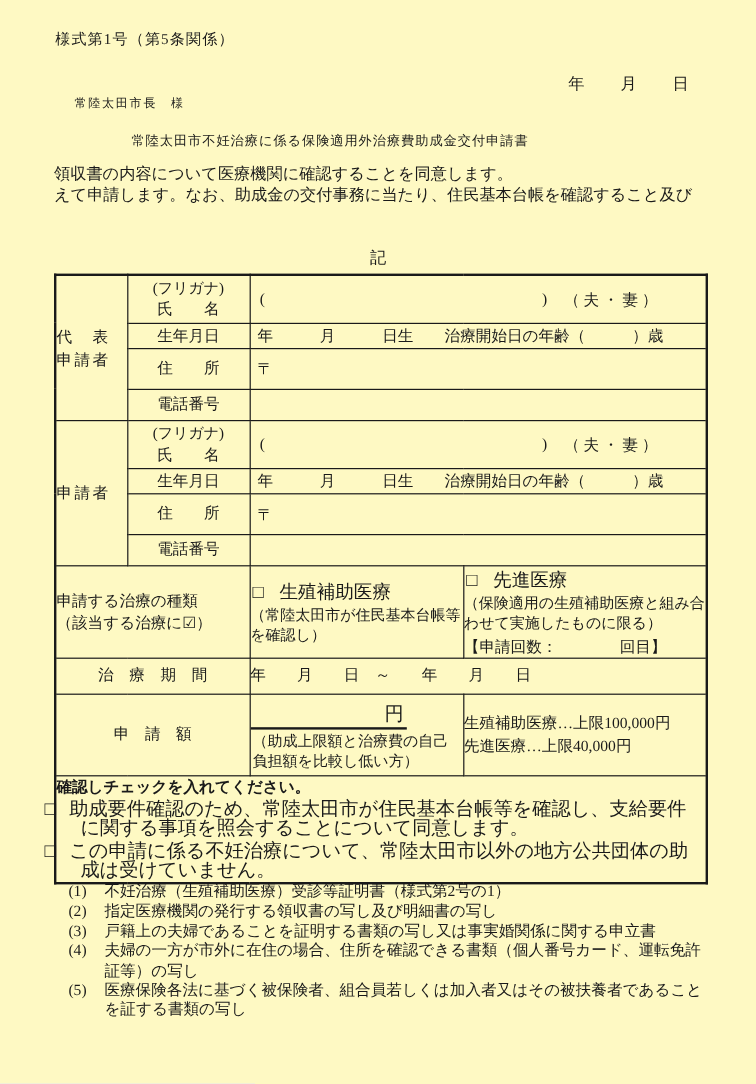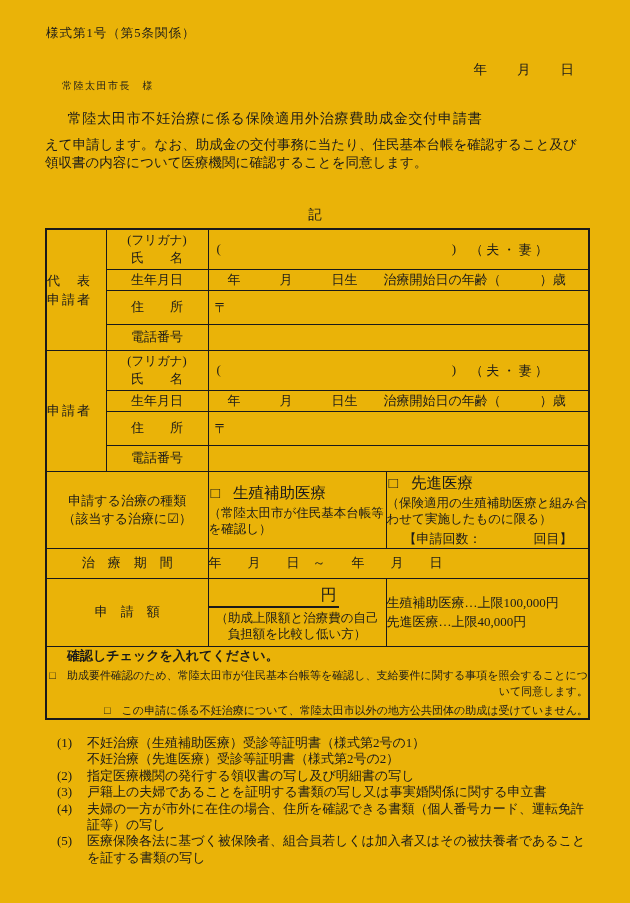--- a/index.html
+++ b/index.html
@@ -1,29 +1,29 @@
 <!DOCTYPE html>
 <html><head>
 <meta charset="utf-8">
 <style>
   html,body{margin:0;padding:0;background:#e8e8e8;}
   .page{
     position:relative;
     width:630px;height:903px;
-    background:#eab308;
+    background:#fef9c3;
     color:#1a1a1a;
     font-family:"Liberation Serif","DejaVu Serif",serif;
     font-size:13px;
     overflow:hidden;
     margin:0 auto;
   }
   .form-number{position:absolute;left:46px;top:25px;font-size:12.5px;letter-spacing:1px;}
   .date-line{position:absolute;right:55px;top:61px;font-size:13.5px;letter-spacing:1px;}
   .addressee{position:absolute;left:62px;top:79px;font-size:10px;letter-spacing:1.5px;}
-  .doc-title{position:absolute;left:0;top:110px;width:550px;text-align:center;font-size:14px;letter-spacing:0.8px;}
+  .doc-title{position:absolute;left:0;top:110px;width:550px;text-align:center;font-size:11px;letter-spacing:0.8px;}
   .body-text{position:absolute;left:45px;top:136px;width:543px;font-size:13.5px;line-height:17.5px;}
   .ki{position:absolute;left:0;top:206px;width:630px;text-align:center;font-size:13.5px;}
 
   table.main{
     position:absolute;left:45px;top:228px;width:543px;
     border-collapse:collapse;table-layout:fixed;
     border:2px solid #1a1a1a;
   }
   table.main td{border:1px solid #1a1a1a;padding:0;font-size:13px;vertical-align:middle;}
 
@@ -37,60 +37,60 @@
   tr.r-confirm{height:72px;}
 
   .group-label{text-align:left;letter-spacing:2px;line-height:19px;}
   .row-label{text-align:center;line-height:18px;}
   .row-label .furigana{font-size:12.5px;}
 
   .vname{display:flex;align-items:flex-start;padding:2px 40px 0 8px;}
   .vname .close{margin-left:auto;}
   .vname .spouse{margin-left:14px;white-space:nowrap;}
   td.top{vertical-align:top;}
-  .birth-val{padding-left:19px;white-space:nowrap;}
+  .birth-val{padding-left:6px;white-space:nowrap;}
   .postal{padding:1px 0 0 6px;}
 
-  .treat-label{text-align:center;line-height:18px;margin-top:16px;}
+  .treat-label{line-height:18px;margin-top:16px;}
   .opt-cell{vertical-align:top;padding:3px 3px 2px 5px;}
   .opt-head{font-size:15.5px;margin:1px 0 1px 2px;white-space:nowrap;}
   .opt-head .box{margin-right:13px;}
   .opt-note{font-size:12.5px;line-height:16.5px;}
-  .opt-count{font-size:13px;margin-top:2px;white-space:nowrap;margin-left:17px;}
+  .opt-count{font-size:13px;margin-top:2px;white-space:nowrap;}
 
   .period-val{text-align:left;font-size:13.5px;white-space:nowrap;}
 
   .amount-cell{vertical-align:middle;padding:0;}
   .yen-line{width:128px;border-bottom:2px solid #1a1a1a;text-align:right;font-size:16px;margin:2px 0 2px 0;padding-right:2px;}
-  .amount-note{font-size:12.5px;line-height:16px;text-align:center;padding:0 2px;}
+  .amount-note{font-size:12.5px;line-height:16px;text-align:left;padding:0 2px;}
   .limits{padding-left:12px;line-height:19px;font-size:13px;white-space:nowrap;}
 
   .confirm-cell{vertical-align:top;padding:3px 7px 5px 7px;}
-  .confirm-head{font-family:"Liberation Sans","DejaVu Sans",sans-serif;font-weight:bold;font-size:13px;padding-left:20px;margin-bottom:2px;}
-  .confirm-item{font-size:11px;line-height:16.5px;padding-left:30px;text-indent:-30px;margin-top:2px;text-align:right;}
+  .confirm-head{font-family:"Liberation Sans","DejaVu Sans",sans-serif;font-weight:bold;font-size:13px;padding-left:0;margin-bottom:2px;}
+  .confirm-item{font-size:16px;line-height:16.5px;padding-left:20px;text-indent:-30px;margin-top:2px;}
   .confirm-item .cbx{margin-right:11px;}
 
   .attachments{position:absolute;left:57px;top:735px;width:530px;font-size:13px;line-height:16.4px;}
   .att-item{display:flex;}
   .att-num{flex:0 0 30px;width:30px;}
   .att-text{flex:1;}
 </style>
 </head>
 <body>
 
 <div class="page">
 
   <div class="form-number">様式第1号（第5条関係）</div>
   <div class="date-line">年　　月　　日</div>
   <div class="addressee">常陸太田市長　様</div>
   <div class="doc-title">常陸太田市不妊治療に係る保険適用外治療費助成金交付申請書</div>
 
   <div class="body-text">
+    <div>領収書の内容について医療機関に確認することを同意します。</div>
     <div>えて申請します。なお、助成金の交付事務に当たり、住民基本台帳を確認すること及び</div>
-    <div>領収書の内容について医療機関に確認することを同意します。</div>
   </div>
   <div class="ki">記</div>
 
   <table class="main">
     <colgroup>
       <col style="width:60px">
         <col style="width:102px">
         <col style="width:178px">
         <col style="width:203px">
     </colgroup>
@@ -213,24 +213,20 @@
     </tr>
   </tbody>
     </table>
 
   <div class="attachments">
     <div class="att-item">
       <span class="att-num">(1)</span>
       <span class="att-text">不妊治療（生殖補助医療）受診等証明書（様式第2号の1）</span>
     </div>
     <div class="att-item">
-      <span class="att-num"></span>
-      <span class="att-text">不妊治療（先進医療）受診等証明書（様式第2号の2）</span>
-    </div>
-    <div class="att-item">
       <span class="att-num">(2)</span>
       <span class="att-text">指定医療機関の発行する領収書の写し及び明細書の写し</span>
     </div>
     <div class="att-item">
       <span class="att-num">(3)</span>
       <span class="att-text">戸籍上の夫婦であることを証明する書類の写し又は事実婚関係に関する申立書</span>
     </div>
     <div class="att-item">
       <span class="att-num">(4)</span>
       <span class="att-text">夫婦の一方が市外に在住の場合、住所を確認できる書類（個人番号カード、運転免許証等）の写し</span>

